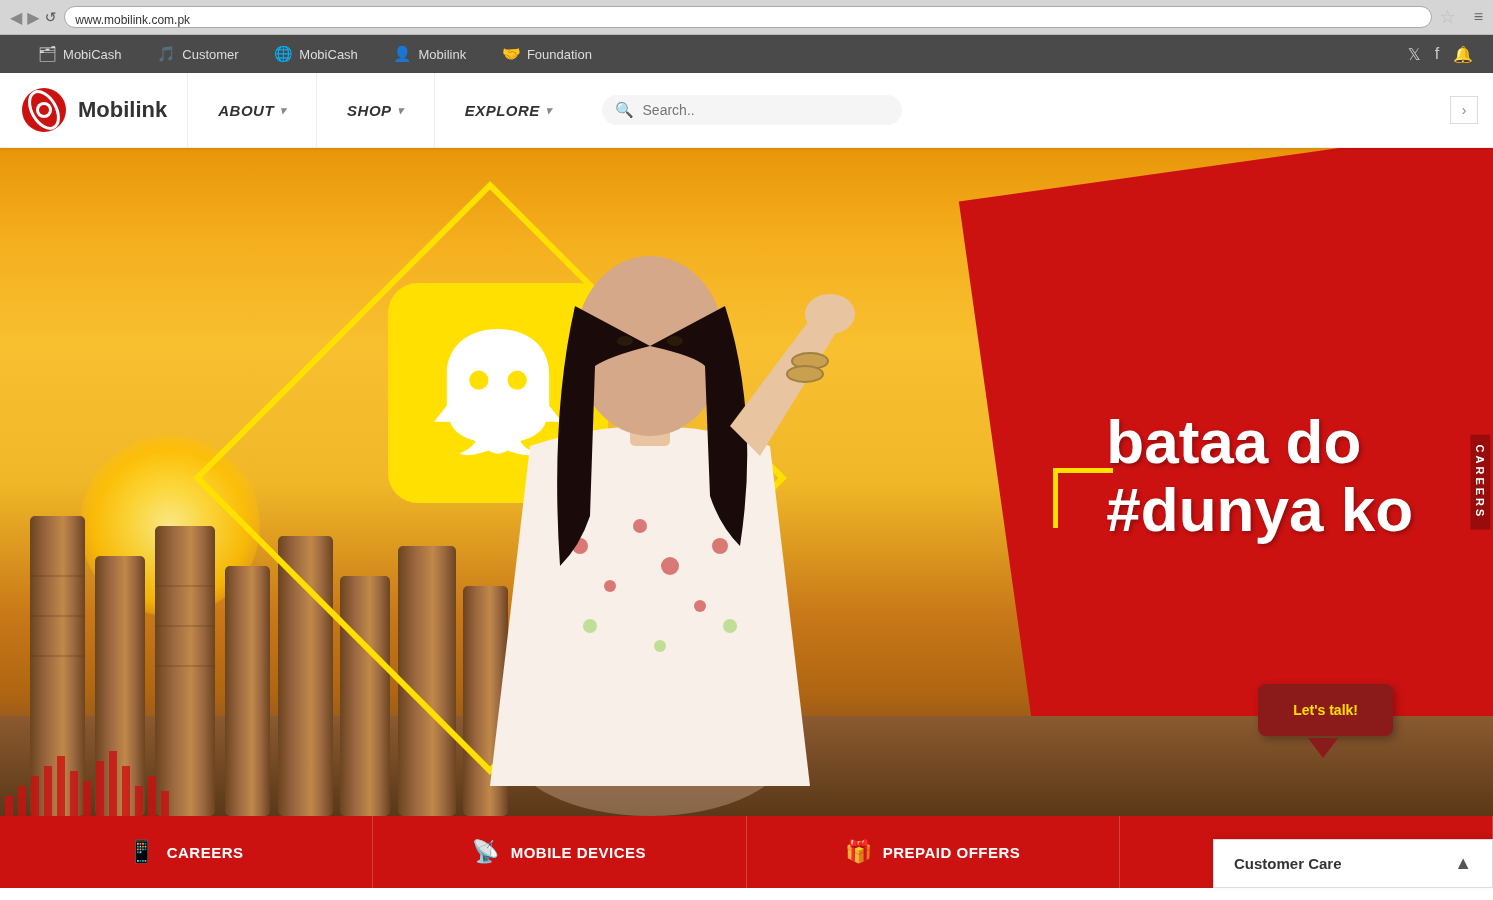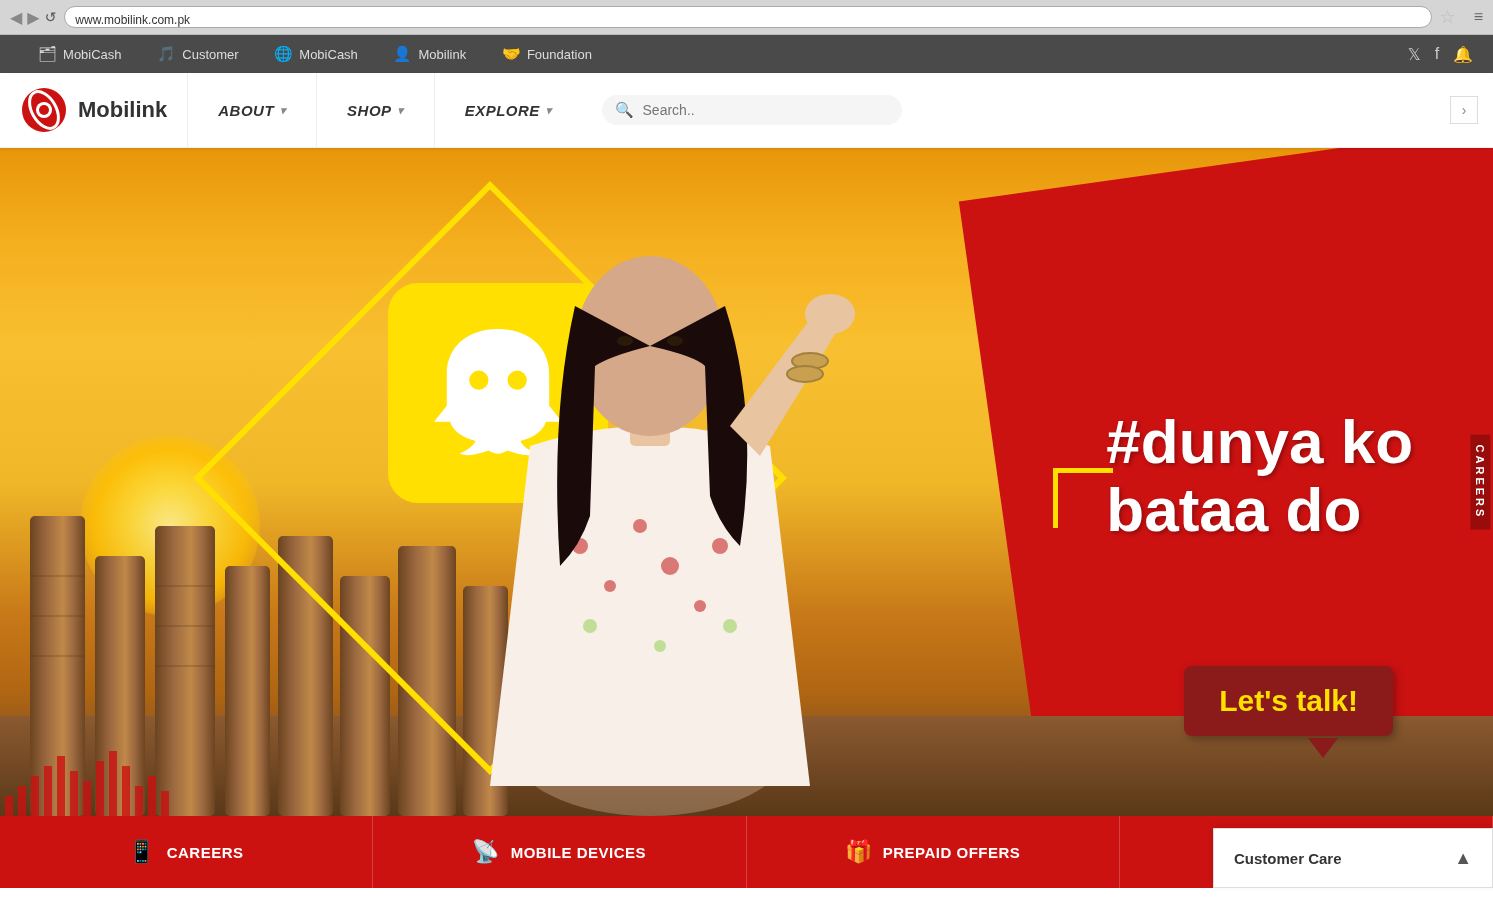--- a/index.html
+++ b/index.html
@@ -247,21 +247,21 @@
       z-index: 6;
     }
 
     
     .lets-talk-btn {
       position: absolute;
       bottom: 80px;
       right: 100px;
       background: #8B1A1A;
       color: #FFE000;
-      font-size: 30px;
+      font-size: 14px;
       font-weight: bold;
       padding: 18px 35px;
       border-radius: 8px;
       cursor: pointer;
       z-index: 10;
       box-shadow: 3px 3px 8px rgba(0,0,0,0.3);
     }
     .lets-talk-arrow {
       position: absolute;
       bottom: 58px;
@@ -306,21 +306,21 @@
       border: 1px solid #ddd;
       padding: 10px 20px;
       display: flex;
       align-items: center;
       gap: 10px;
       font-size: 15px;
       color: #333;
       font-weight: bold;
       cursor: pointer;
       min-width: 280px;
-      height: 60px;
+      height: 49px;
       box-shadow: 0 -2px 6px rgba(0,0,0,0.1);
     }
     .customer-care-dropdown .cc-arrow {
       margin-left: auto;
       font-size: 18px;
       color: #555;
     }
 
     
     .ground-area {
@@ -463,22 +463,22 @@
   <div class="snapchat-box">
 
     <svg width="160" height="160" viewBox="0 0 100 100">
       <path d="M50 10 C30 10 18 22 18 38 L18 58 L10 68 L20 68 C22 74 28 78 36 80 C34 84 30 86 26 88 C32 90 38 88 44 86 C46 87 48 88 50 88 C52 88 54 87 56 86 C62 88 68 90 74 88 C70 86 66 84 64 80 C72 78 78 74 80 68 L90 68 L82 58 L82 38 C82 22 70 10 50 10Z" fill="white" stroke="none"></path>
       <circle cx="38" cy="42" r="6" fill="#FFE000"></circle>
       <circle cx="62" cy="42" r="6" fill="#FFE000"></circle>
     </svg>
   </div>
 
   <div class="hero-hashtag">
+    <div>bataa do</div>
     <div>#dunya ko</div>
-    <div>bataa do</div>
   </div>
 
   <svg style="position:absolute;bottom:0;left:300px;width:700px;height:650px;z-index:6;" viewBox="0 0 700 650" preserveAspectRatio="xMidYMax meet">
 
     <ellipse cx="350" cy="580" rx="140" ry="70" fill="#f0d0b8" opacity="0.3"></ellipse>
 
     <path d="M230 280 Q350 240 470 280 L510 620 L190 620 Z" fill="#f8f0e8"></path>
 
     <circle cx="280" cy="380" r="8" fill="#cc4444" opacity="0.7"></circle>
     <circle cx="310" cy="420" r="6" fill="#cc4444" opacity="0.7"></circle>

